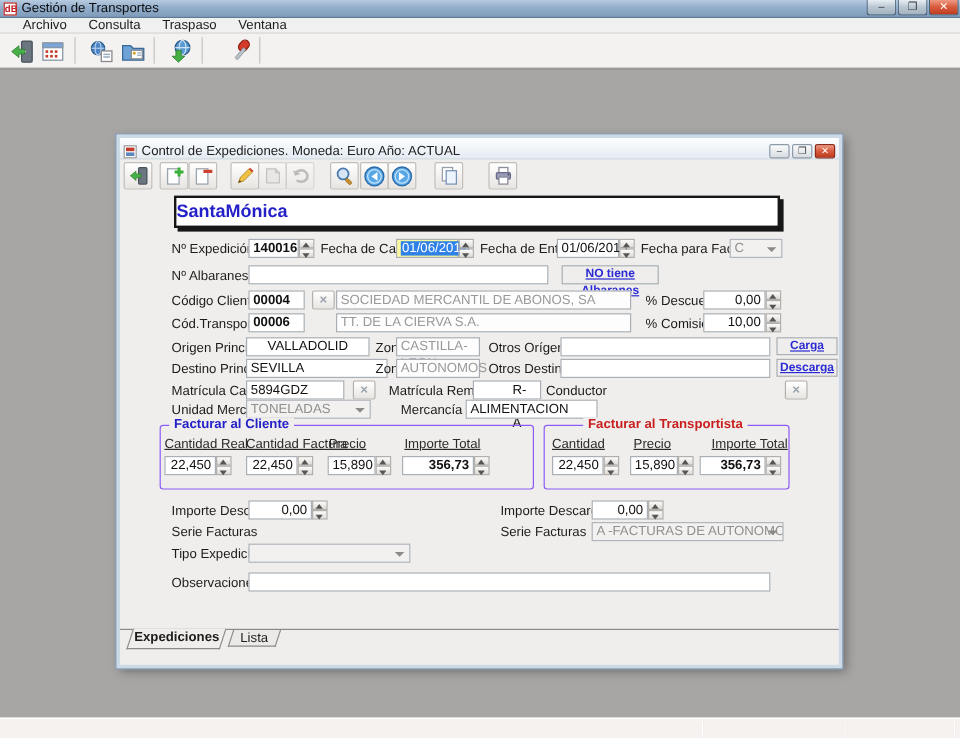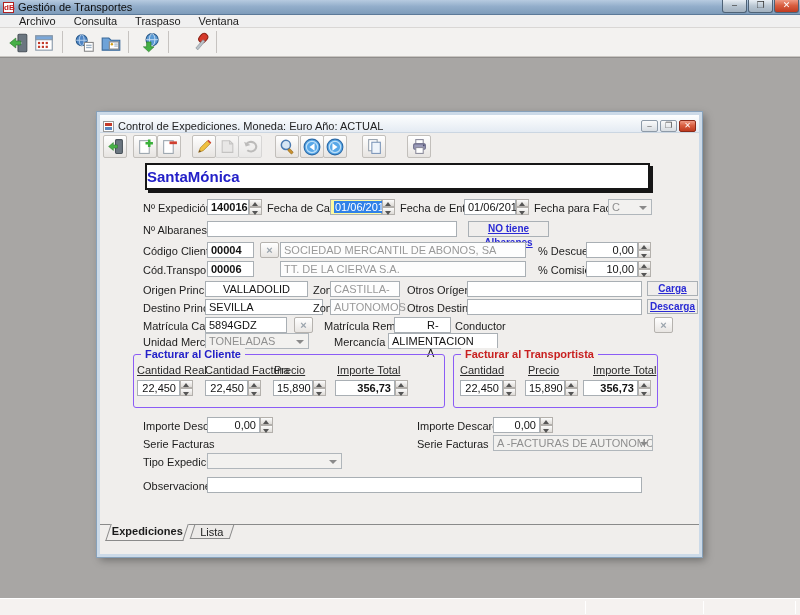--- a/index.html
+++ b/index.html
@@ -75,21 +75,21 @@
   .spin b.dn::after { content:""; position:absolute; left:2px; top:3px; border:3px solid transparent; border-bottom:none; border-top:4px solid #555; }
   .ddl { position:absolute; height:16px; border:1px solid #b0b6bb; background:#f2f1ef; color:#8f8f8f;
     line-height:14px; padding:0 16px 0 3px; white-space:nowrap; overflow:hidden; }
   .ddl::after { content:""; position:absolute; right:4px; top:6px; border:4px solid transparent; border-bottom:none; border-top:4px solid #8a8a8a; }
   .linkbox { position:absolute; border:1px solid #aab0b5; text-align:center; }
   .lnk { color:#2a2ad4; text-decoration:underline; font-weight:bold; font-size:10px; line-height:14px; }
   .xbtn { position:absolute; width:19px; height:16px; border:1px solid #b5b2ae; border-radius:2px;
     background:linear-gradient(#ffffff,#e8e5e2); color:#9aa4ad; font-weight:bold; text-align:center; line-height:14px; }
   .grp { position:absolute; border:1px solid #8b5cf6; border-radius:3px; }
   .grp .gtitle { position:absolute; top:-7px; left:7px; background:#f0eeec; padding:0 4px; font-weight:bold; }
-  .gtitle.blue { color:#2320c8; } .gtitle.red { color:#c82020; }
+  .gtitle.blue { color:#2320c8; } .gtitle.red { color:#c82020;margin-left:25px; }
   .colhdr { position:absolute; text-decoration:underline; color:#2b2b2b; white-space:nowrap; }
 
   #tabline { position:absolute; left:0; top:409px; width:599px; height:1px; background:#8a8a8a; }
   .btab { position:absolute; top:409px; height:17px; background:#f0eeec; border:1px solid #8a8a8a; border-top:none;
     transform:skewX(-18deg); text-align:center; }
   .btab span { display:block; transform:skewX(18deg); line-height:15px; }
   .btab.active span { font-weight:bold; }
   .btab.inactive { top:410px; height:14px; background:#eceae8; }
   .ic { display:block; }
 </style>

